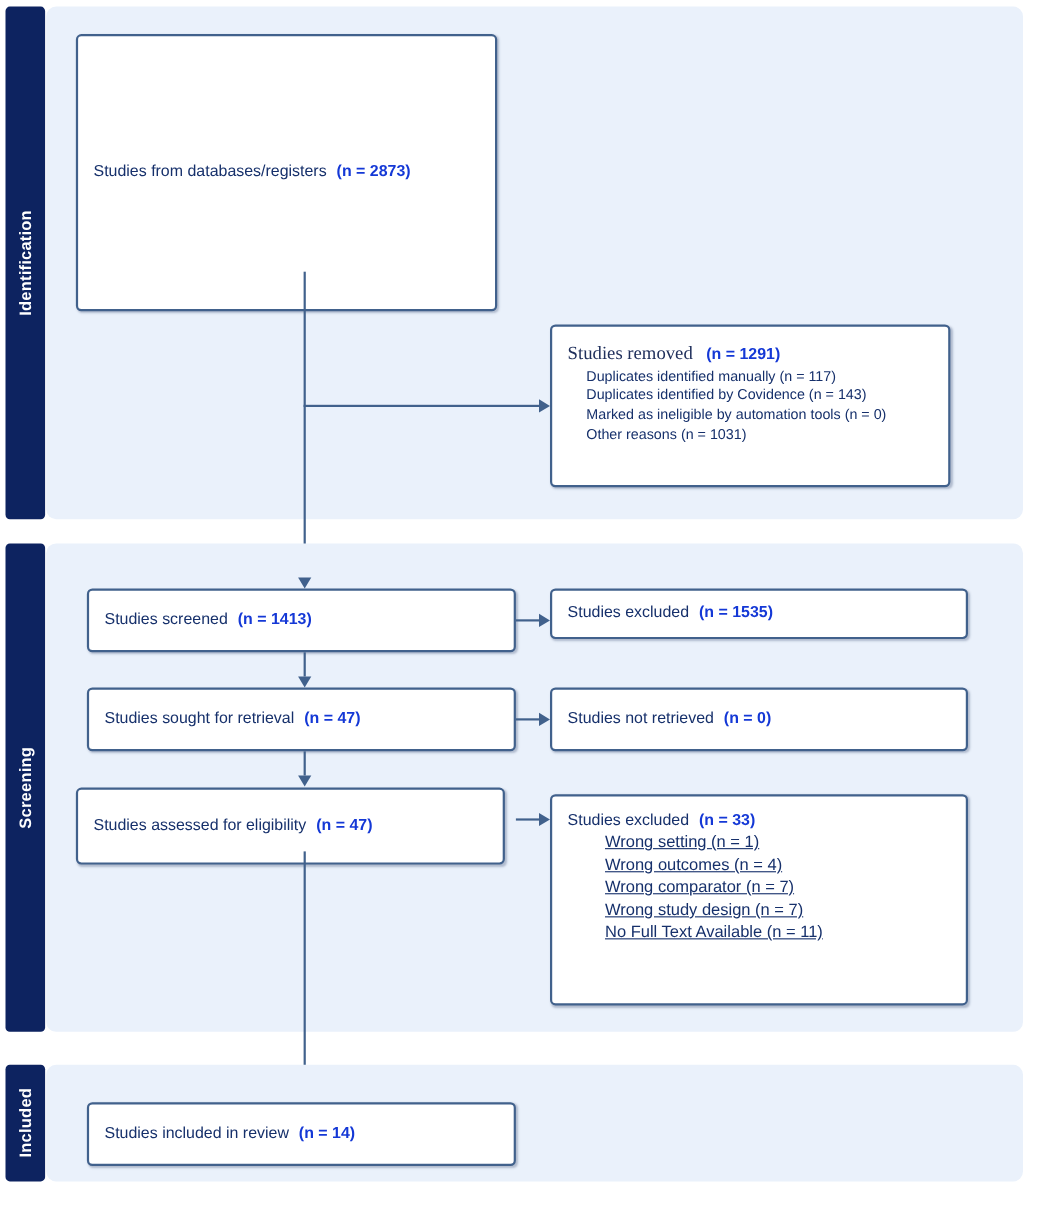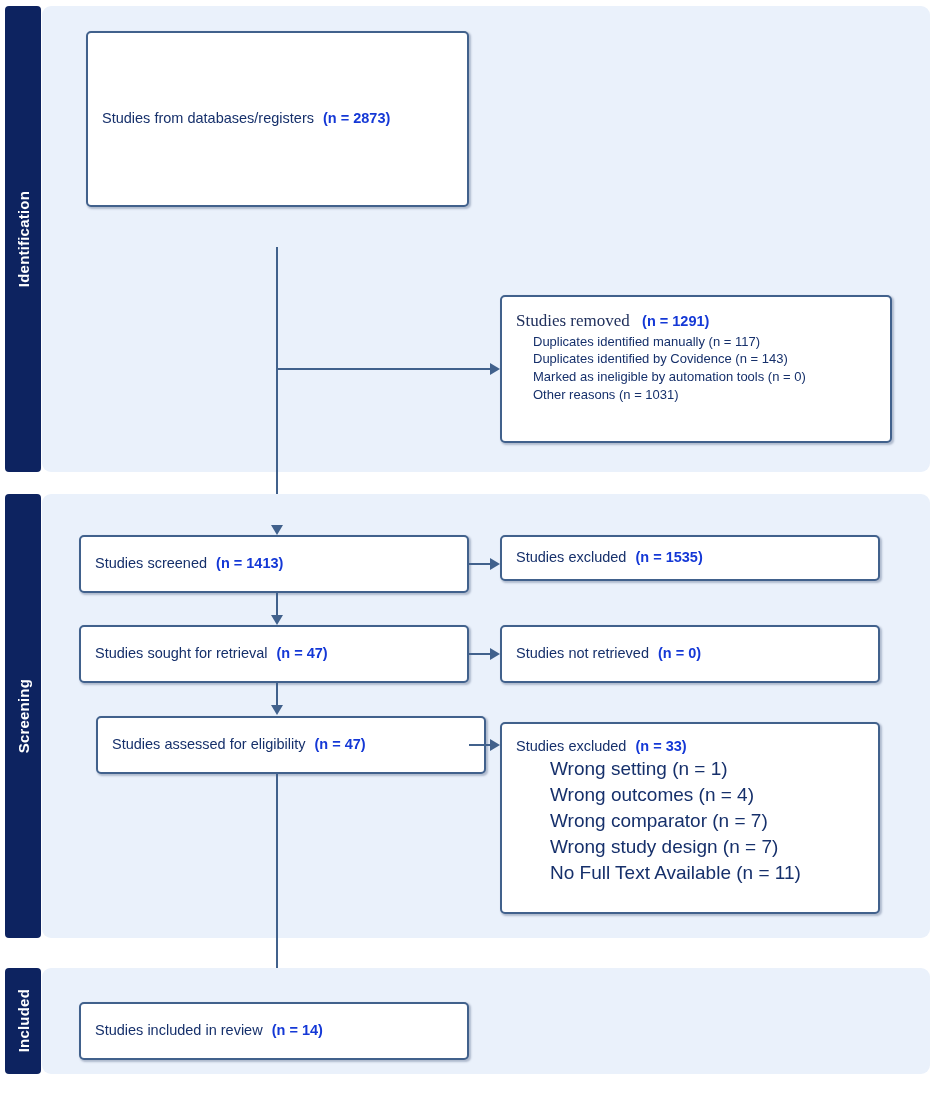--- a/index.html
+++ b/index.html
@@ -88,22 +88,23 @@
     color: #1438d6;
     font-weight: bold;
   }
   .sub {
     padding-left: 17px;
     font-size: 13px;
     line-height: 1.36;
   }
   .sub-wide {
     padding-left: 34px;
-    font-size: 19px;
+    font-size: 15px;
     line-height: 1.37;
+    text-decoration: underline;
   }
 
   
   .vline, .hline {
     position: absolute;
     background: #41618c;
   }
   .vline { width: 2px; }
   .hline { height: 2px; }
 
@@ -125,30 +126,30 @@
 </head>
 <body>
 
 <div id="canvas">
 
   <div class="band" style="left:42px; top:6px; width:888px; height:466px;"></div>
   <div class="sidebar" style="left:5px; top:6px; width:36px; height:466px;">
     <span class="sidebar-label">Identification</span>
   </div>
 
-  <div class="box" style="left:86px; top:31px; width:383px; height:176px;">
+  <div class="box" style="left:69px; top:31px; width:383px; height:252px;">
     <div class="box-inner">
       <div class="line head">
         <span>Studies from databases/registers</span>
         <span class="nval" style="padding-left: 5px;">(n = 2873)</span>
       </div>
     </div>
   </div>
 
-  <div class="box" style="left:500px; top:295px; width:392px; height:148px;">
+  <div class="box" style="left:500px; top:295px; width:364px; height:148px;">
     <div class="box-inner topalign">
       <div class="line serif-head">
         <span>Studies removed</span>
         <span class="nval" style="font-family:'Liberation Sans',sans-serif; font-size:14.5px; padding-left:8px;">(n = 1291)</span>
       </div>
       <div class="line sub">Duplicates identified manually (n = 117)</div>
       <div class="line sub">Duplicates identified by Covidence (n = 143)</div>
       <div class="line sub">Marked as ineligible by automation tools (n = 0)</div>
       <div class="line sub">Other reasons (n = 1031)</div>
     </div>
@@ -204,21 +205,21 @@
         <span class="nval" style="padding-left: 5px;">(n = 0)</span>
       </div>
     </div>
   </div>
   <div class="hline" style="left:469px; top:653px; width:21px;"></div>
   <div class="arrow-right" style="left:490px; top:648px;"></div>
 
   <div class="vline" style="left:276px; top:683px; height:22px;"></div>
   <div class="arrow-down" style="left:271px; top:705px;"></div>
 
-  <div class="box" style="left:96px; top:716px; width:390px; height:58px;text-decoration:underline;">
+  <div class="box" style="left:69px; top:716px; width:390px; height:70px;text-decoration:underline;">
     <div class="box-inner">
       <div class="line">
         <span>Studies assessed for eligibility</span>
         <span class="nval" style="padding-left: 5px;">(n = 47)</span>
       </div>
     </div>
   </div>
 
   <div class="box" style="left:500px; top:722px; width:380px; height:192px;">
     <div class="box-inner topalign">

